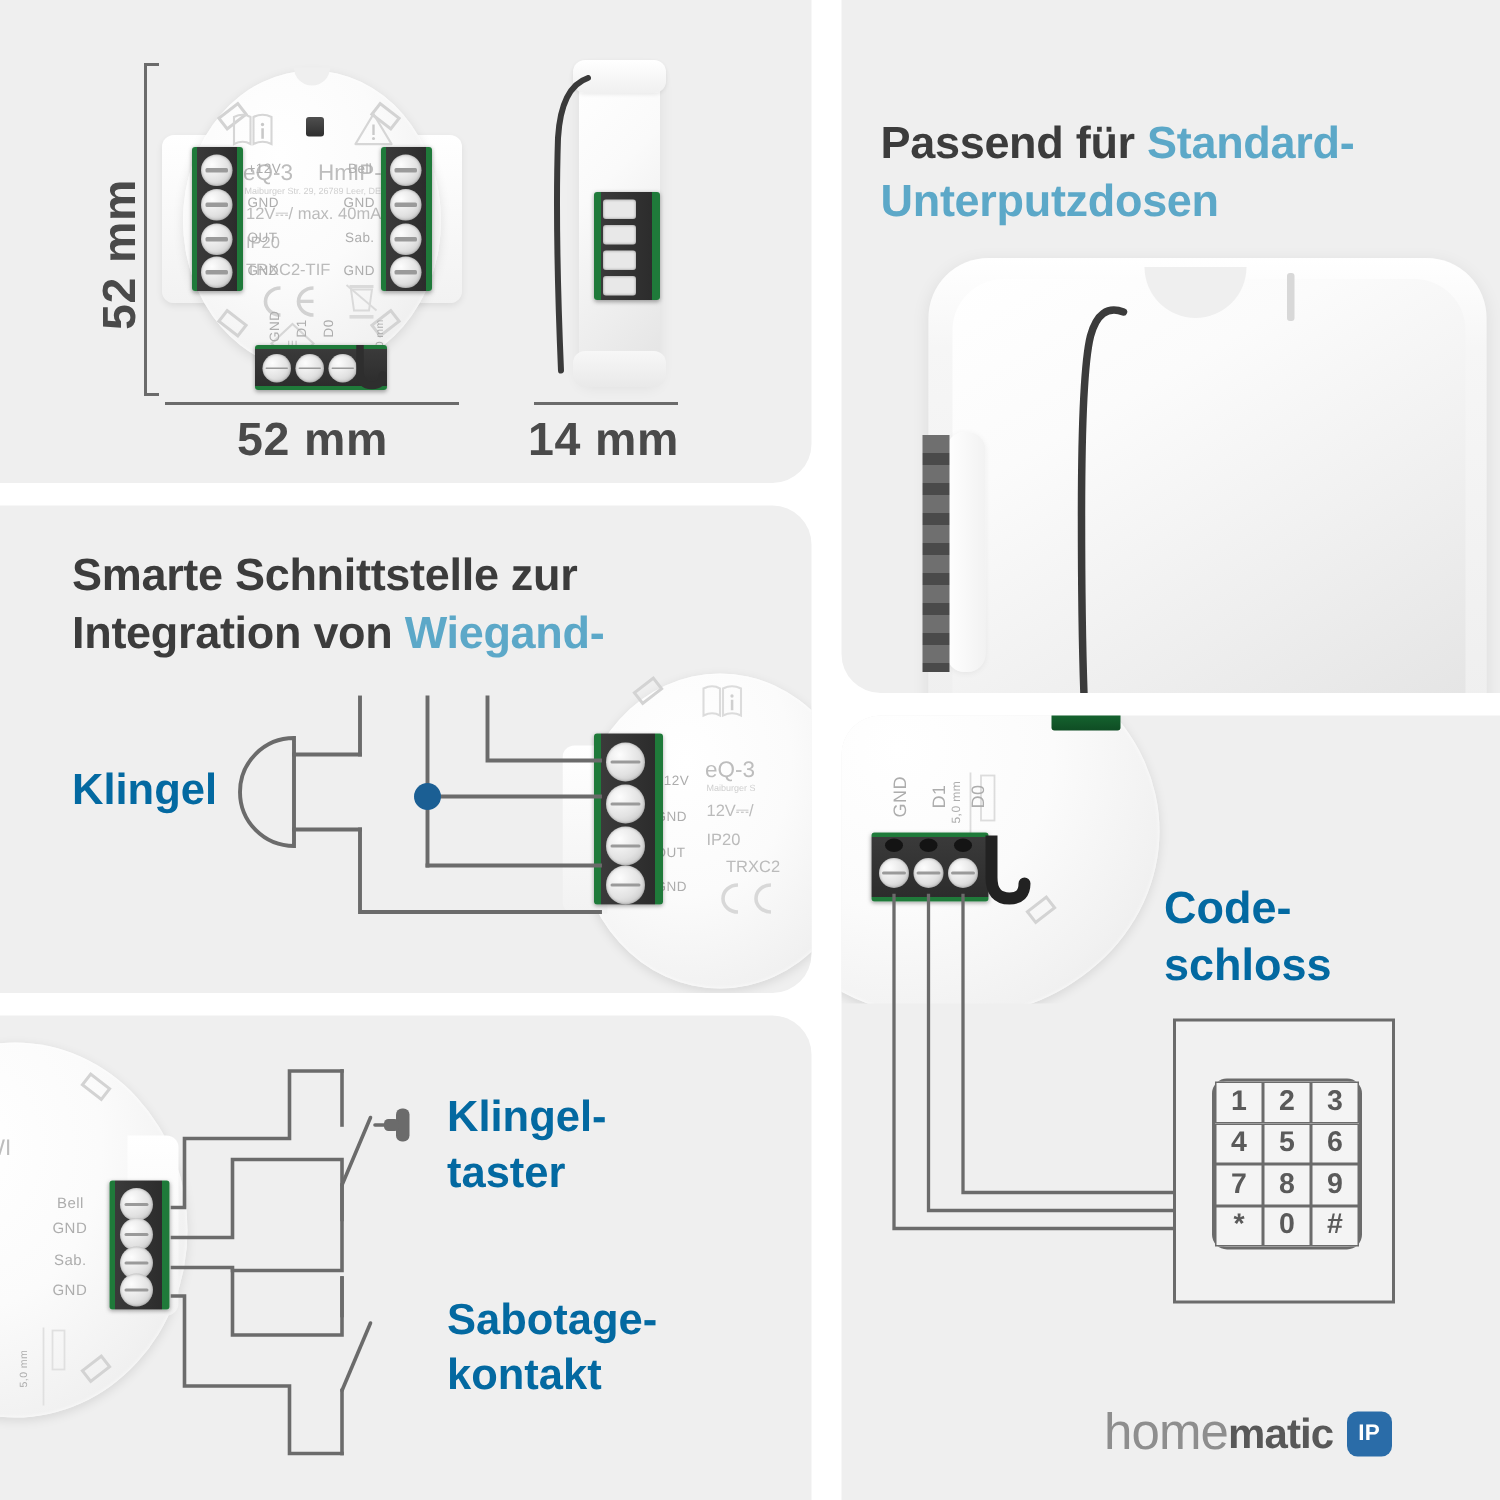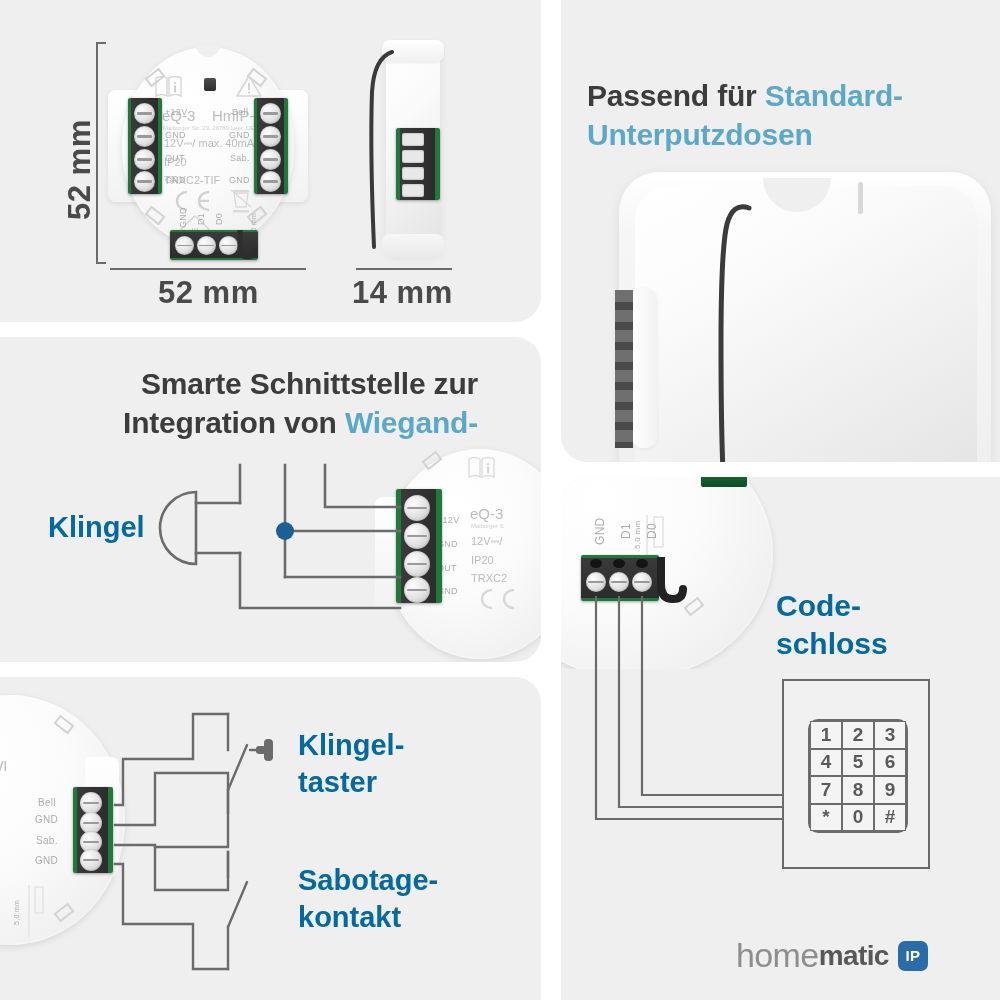--- a/index.html
+++ b/index.html
@@ -14,21 +14,21 @@
   .panel {
     position: absolute;
     background: #efefef;
     border-radius: 22px;
     overflow: hidden;
   }
 
   
   #panel-dimensions   { left: 0;   top: 0;   width: 541px; height: 322px; border-radius: 0 0 26px 0; }
   #panel-flushbox     { left: 561px; top: 0; width: 498px; height: 462px; border-radius: 0 0 0 26px; }
-  #panel-wiegand      { left: 0;   top: 337px; width: 541px; height: 325px; border-radius: 0 26px 26px 0; text-align: right; }
+  #panel-wiegand      { left: 0;   top: 337px; width: 541px; height: 325px; border-radius: 0 26px 26px 0; }
   #panel-codelock     { left: 561px; top: 477px; width: 439px; height: 523px; border-radius: 26px 0 0 0; }
   #panel-contacts     { left: 0;   top: 677px; width: 541px; height: 323px; border-radius: 0 26px 0 0; }
 
   
   .heading {
     position: absolute;
     font-size: 30px;
     font-weight: bold;
     line-height: 1.30;
     color: #3c3c3c;
@@ -320,21 +320,21 @@
         <path d="M2 4 q6 -3 11 0 v18 q-5 -3 -11 0 z" fill="none" stroke="#dcdcdc" stroke-width="1.4"></path>
         <path d="M15 4 q6 -3 12 0 v18 q-6 -3 -12 0 z" fill="none" stroke="#dcdcdc" stroke-width="1.4"></path>
         <circle cx="21" cy="9" r="1.1" fill="#cfcfcf"></circle>
         <rect x="20.2" y="11.5" width="1.7" height="7" fill="#cfcfcf"></rect>
       </svg>
 
       <div class="print brand" style="left:95px; top:78px;">eQ-3</div>
       <div class="print addr" style="left:96px; top:96px;">Maiburger S</div>
       <div class="print spec" style="left:96px; top:108px;">12V⎓/</div>
       <div class="print spec" style="left:96px; top:127px;">IP20</div>
-      <div class="print spec" style="left:96px; top:145px;">TRXC2</div>
+      <div class="print spec" style="left:109px; top:145px;">TRXC2</div>
 
       <svg class="diagram-svg" style="left:100px; top:160px;" width="44" height="24" viewBox="0 0 44 24">
         <path d="M17 3 a10 9 0 1 0 0 18" fill="none" stroke="#d8d8d8" stroke-width="2.4"></path>
         <path d="M39 3 a10 9 0 1 0 0 18" fill="none" stroke="#d8d8d8" stroke-width="2.4"></path>
       </svg>
 
       <div class="term-label" style="left:62px; top:88px;">+12V</div>
       <div class="term-label" style="left:62px; top:112px;">GND</div>
       <div class="term-label" style="left:62px; top:136px;">OUT</div>
       <div class="term-label" style="left:62px; top:159px;">GND</div>

